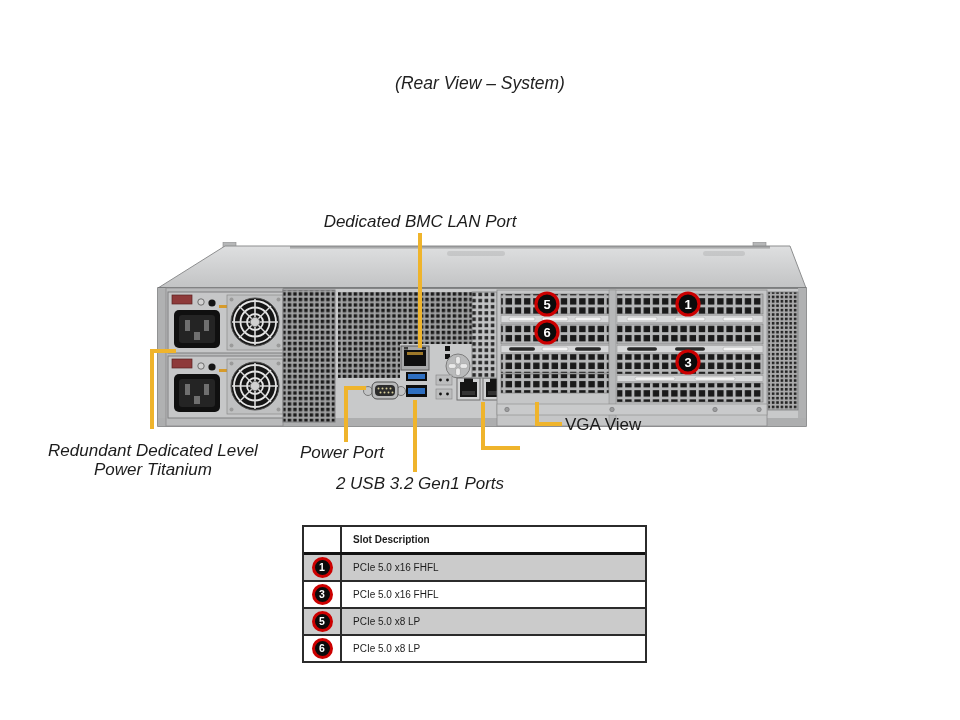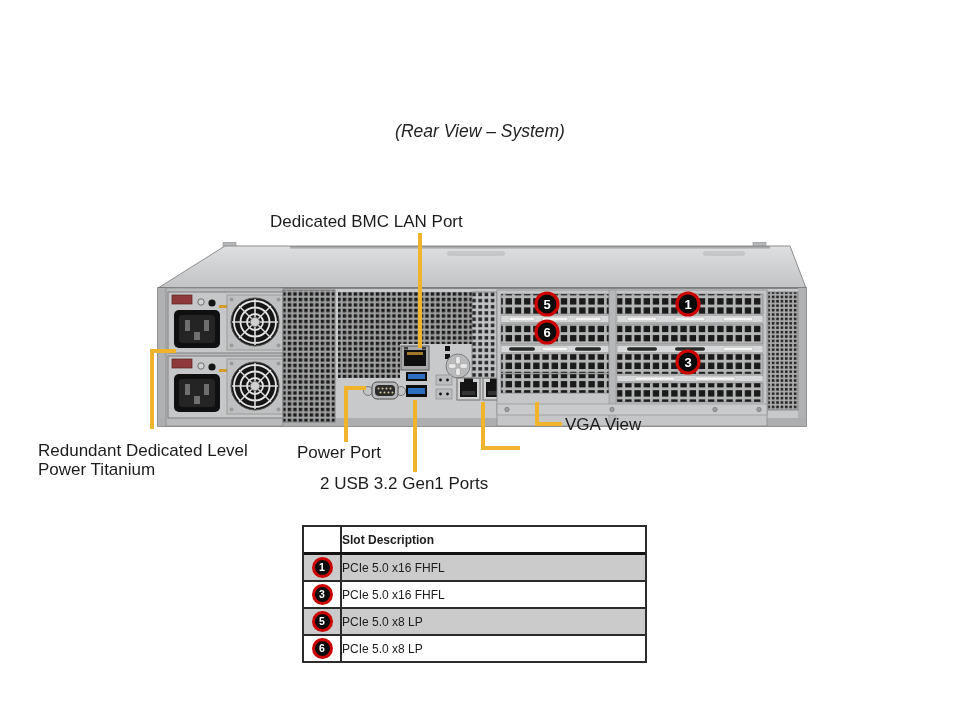--- a/index.html
+++ b/index.html
@@ -1,30 +1,30 @@
 <!DOCTYPE html>
 <html><head>
 <meta charset="utf-8">
 <style>
   html,body{margin:0;padding:0;background:#fff;}
   #canvas{position:relative;width:960px;height:720px;background:#ffffff;overflow:hidden;
           font-family:"Liberation Sans",sans-serif;color:#1c1c1c;}
   .abs{position:absolute;}
-  .figure-title{left:0;right:0;top:73px;text-align:center;font-size:17.5px;font-style:italic;color:#222;margin-top:48px;}
+  .figure-title{left:0;right:0;top:73px;text-align:center;font-size:17.5px;font-style:italic;color:#222;}
   .callout-label{font-size:17px;color:#1c1c1c;white-space:nowrap;}
-  .center{text-align:left;}
+  .center{text-align:center;font-style:italic;}
   .oline{position:absolute;background:#EFB42C;}
   
   .slot-table{left:302px;top:525px;width:341px;border:2px solid #2b2b2b;background:#fff;}
   .t-row{display:flex;align-items:stretch;height:25px;border-top:2px solid #2b2b2b;}
   .t-row.t-header{border-top:none;height:25px;}
   .t-row.first-data{border-top:3px solid #121212;}
   .t-shaded{background:#CBCBCB;}
   .t-col-badge{width:36px;min-width:36px;border-right:2px solid #2b2b2b;display:flex;align-items:center;justify-content:center;}
-  .t-col-desc{flex:1;display:flex;align-items:center;font-size:12px;}
+  .t-col-desc{flex:1;display:flex;align-items:center;padding-left:11px;font-size:10px;}
   .t-header .t-col-desc{font-weight:bold;}
   .badge{width:15px;height:15px;border-radius:50%;background:#0B0B0B;border:3px solid #CC0000;
          color:#fff;font-size:10.5px;font-weight:bold;display:flex;align-items:center;justify-content:center;line-height:1;}
 </style>
 </head>
 <body>
 
 <div id="canvas">
 
   <div class="abs figure-title">(Rear View – System)</div>

